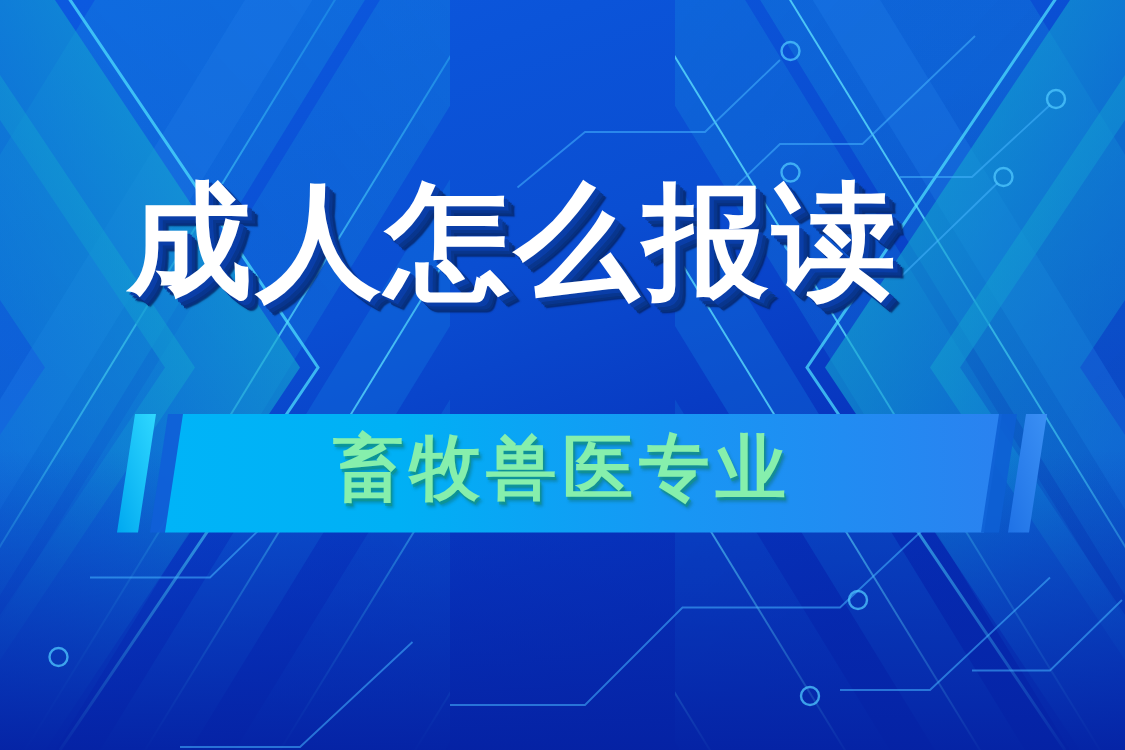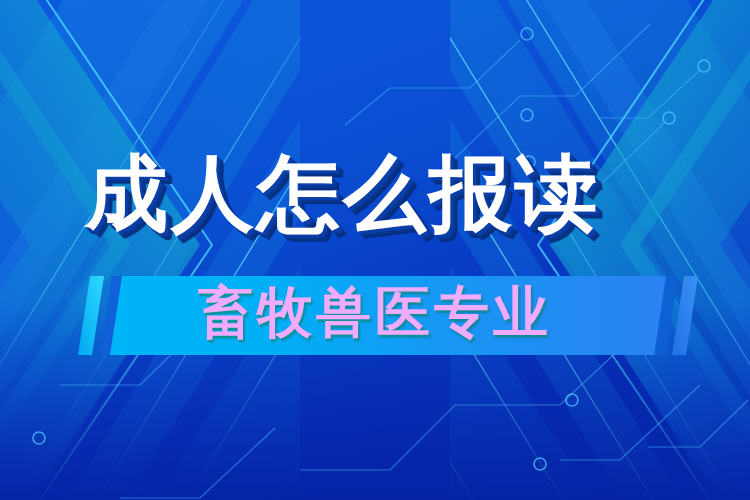--- a/index.html
+++ b/index.html
@@ -19,25 +19,25 @@
   .layer {
     position: absolute;
     inset: 0;
     width: 750px;
     height: 500px;
   }
   
   #title-wrap {
     position: absolute;
     left: 0;
-    top: 131px;
+    top: 119px;
     width: 686px;
     height: 104px;
     display: flex;
-    align-items: flex-end;
+    align-items: flex-start;
     justify-content: center;
     z-index: 40;
   }
   #main-title {
     font-size: 83px;
     line-height: 1;
     font-weight: 700;
     color: #ffffff;
     letter-spacing: 3px;
     font-family: "DejaVu Sans", "Liberation Sans", sans-serif;
@@ -61,24 +61,24 @@
   }
   #sub-title {
     position: absolute;
     left: 0;
     top: 0;
     width: 750px;
     height: 85px;
     display: flex;
     align-items: center;
     justify-content: center;
-    font-size: 55px;
+    font-size: 47px;
     font-weight: 700;
     letter-spacing: 4px;
-    color: #f0abfc;
+    color: #86efac;
     font-family: "DejaVu Sans", "Liberation Sans", sans-serif;
     text-shadow:
       1px 2px 0 rgba(20, 150, 120, .55),
       2px 3px 2px rgba(10, 110, 110, .45);
     white-space: nowrap;
     z-index: 3;
   }
 </style>
 </head>
 <body>

